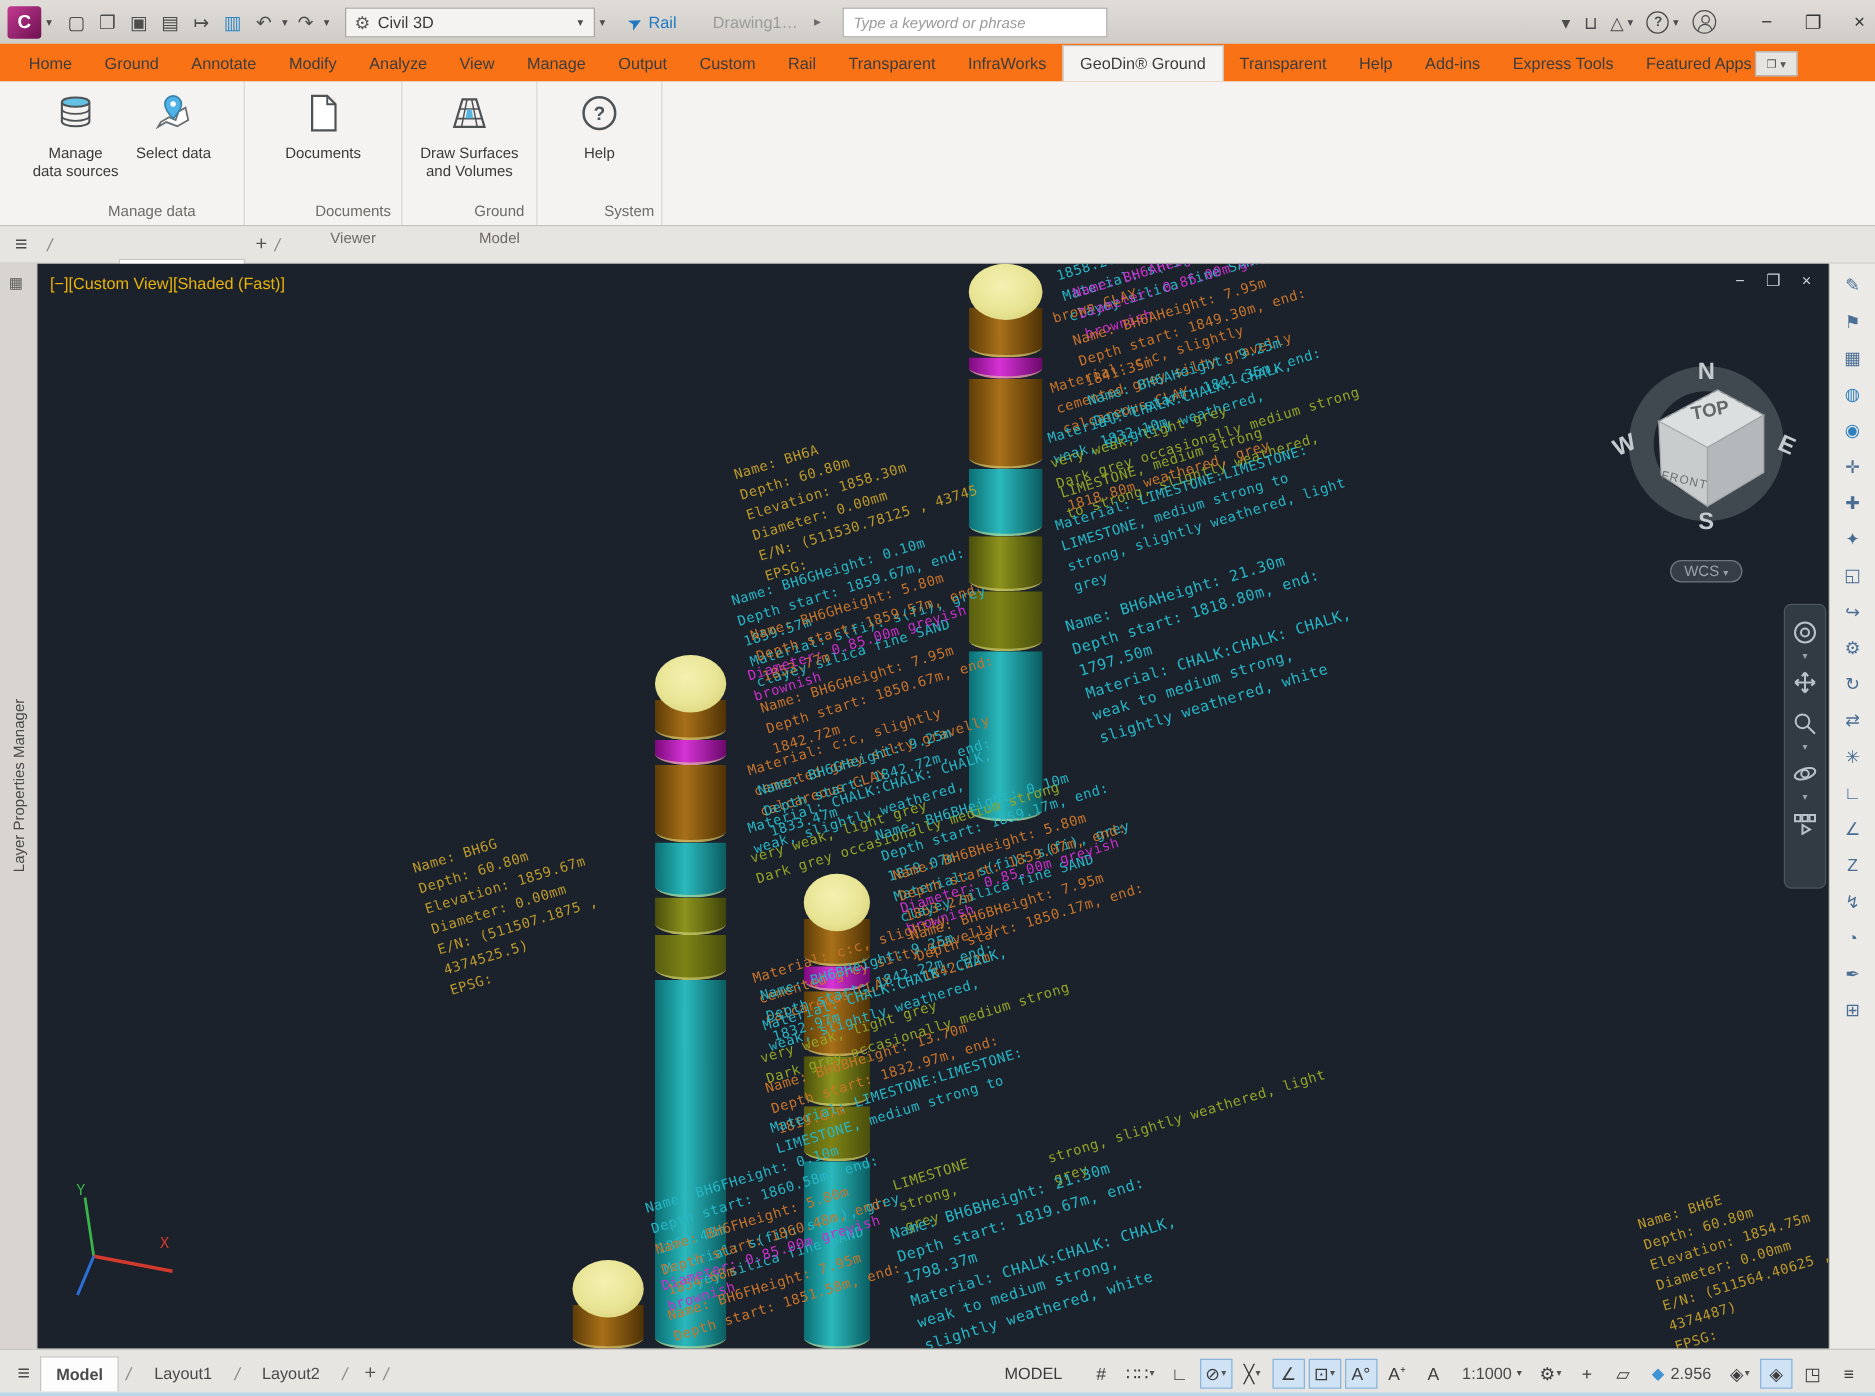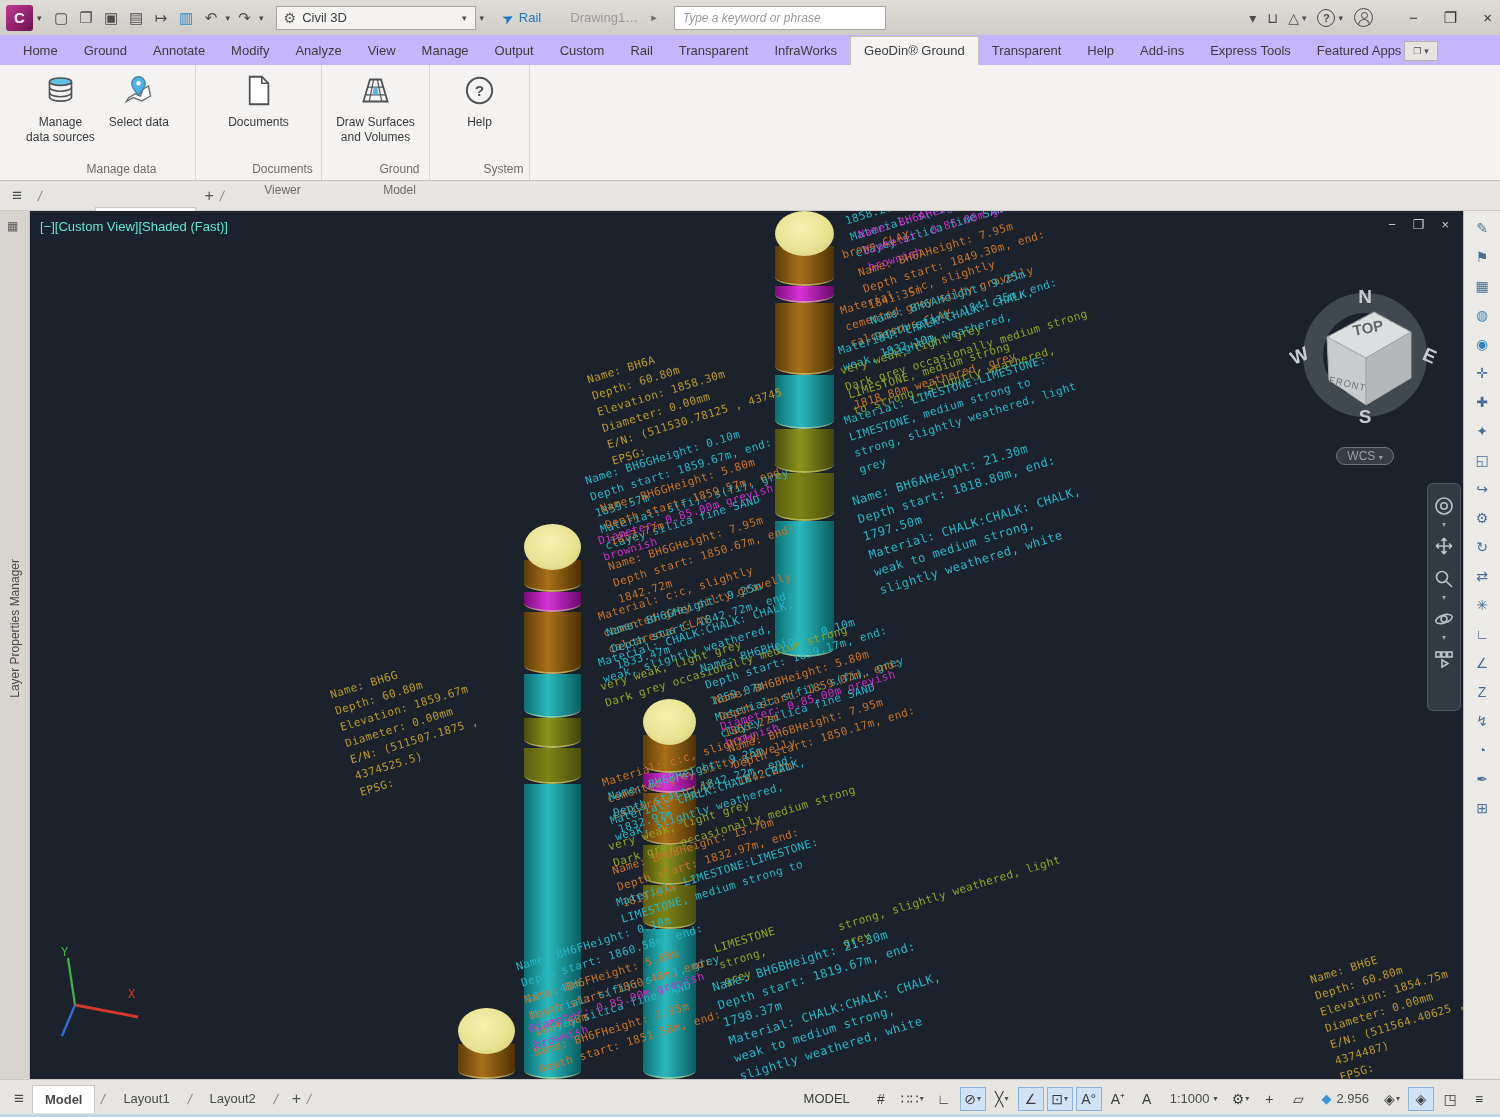--- a/index.html
+++ b/index.html
@@ -33,21 +33,21 @@
     align-items:center;justify-content:center;font-size:11px;font-weight:bold;}
   .person{position:relative;width:19px;height:19px;border:1.4px solid #4c4c4c;border-radius:50%;}
   .person::before{content:"";position:absolute;top:2.5px;left:5.5px;width:5px;height:5px;
     border:1.2px solid #4c4c4c;border-radius:50%;}
   .person::after{content:"";position:absolute;bottom:1.5px;left:3px;width:10px;height:5px;
     border:1.2px solid #4c4c4c;border-bottom:none;border-radius:6px 6px 0 0;}
   .win-btns{display:flex;align-items:center;gap:26px;margin-left:26px;color:#333;}
   .win-btns span{font-size:15px;cursor:default;}
 
   
-  .rtabs{height:30px;background:#c4b5fd;display:flex;align-items:flex-end;padding-left:10px;position:relative;}
+  .rtabs{height:30px;background:#f97316;display:flex;align-items:flex-end;padding-left:10px;position:relative;}
   .rtab{padding:6px 13px 7px;font-size:13px;color:#3c3c3c;white-space:nowrap;}
   .rtab.active{background:#f4f3f2;border:1px solid #c6c3bf;border-bottom:none;font-weight:normal;}
   .rtab-collapse{position:absolute;right:62px;bottom:4px;width:34px;height:20px;border:1px solid #b5b2ae;
     background:#e6e4e1;display:flex;align-items:center;justify-content:center;font-size:9px;color:#555;gap:3px;}
 
   
   .ribbon{height:116px;background:#f4f3f2;border-bottom:1px solid #c6c3bf;display:flex;}
   .rpanel{display:flex;flex-direction:column;border-right:1px solid #dbd8d4;}
   .rp-body{flex:1;display:flex;justify-content:center;align-items:flex-start;gap:6px;padding-top:7px;}
   .big-btn{display:flex;flex-direction:column;align-items:center;gap:4px;font-size:12px;color:#3a3a3a;
@@ -72,21 +72,21 @@
   .lstrip .sicon{position:absolute;top:8px;left:7px;font-size:12px;color:#5a5a5a;}
   .vtext{position:absolute;top:348px;left:8px;writing-mode:vertical-rl;transform:rotate(180deg);
     font-size:12px;color:#4a4a4a;white-space:nowrap;}
   .viewport{position:relative;flex:1;background:#1b222c;overflow:hidden;}
   .rstrip{width:37px;background:#eceae7;border-left:1px solid #c2bfbb;display:flex;flex-direction:column;
     align-items:center;padding-top:5px;gap:5px;overflow:hidden;}
   .rt-ic{width:24px;height:24px;display:flex;align-items:center;justify-content:center;
     font-size:14px;color:#4b6f94;}
 
   
-  .vp-controls{position:absolute;left:10px;top:8px;font-size:13px;color:#5eead4;z-index:8;}
+  .vp-controls{position:absolute;left:10px;top:8px;font-size:13px;color:#eab308;z-index:8;}
   .vp-winbtns{position:absolute;right:14px;top:6px;z-index:8;color:#c9cfd5;display:flex;gap:17px;font-size:13px;}
   .vp-label{position:absolute;white-space:pre;font-family:"DejaVu Sans Mono",monospace;
     font-size:11px;line-height:1.55;letter-spacing:.4px;transform:rotate(-17deg);
     transform-origin:0 0;z-index:5;}
   .bh{position:absolute;z-index:1;}
   .bh-cap{position:relative;z-index:3;border-radius:50%;
     background:radial-gradient(ellipse at 45% 38%,#f4f1b2 0%,#e8e494 55%,#cdc96e 100%);}
   .bh-seg{position:relative;z-index:2;border-radius:0 0 50% 50%/0 0 9px 9px;
     border-bottom:2px solid rgba(235,233,150,.5);}
 

